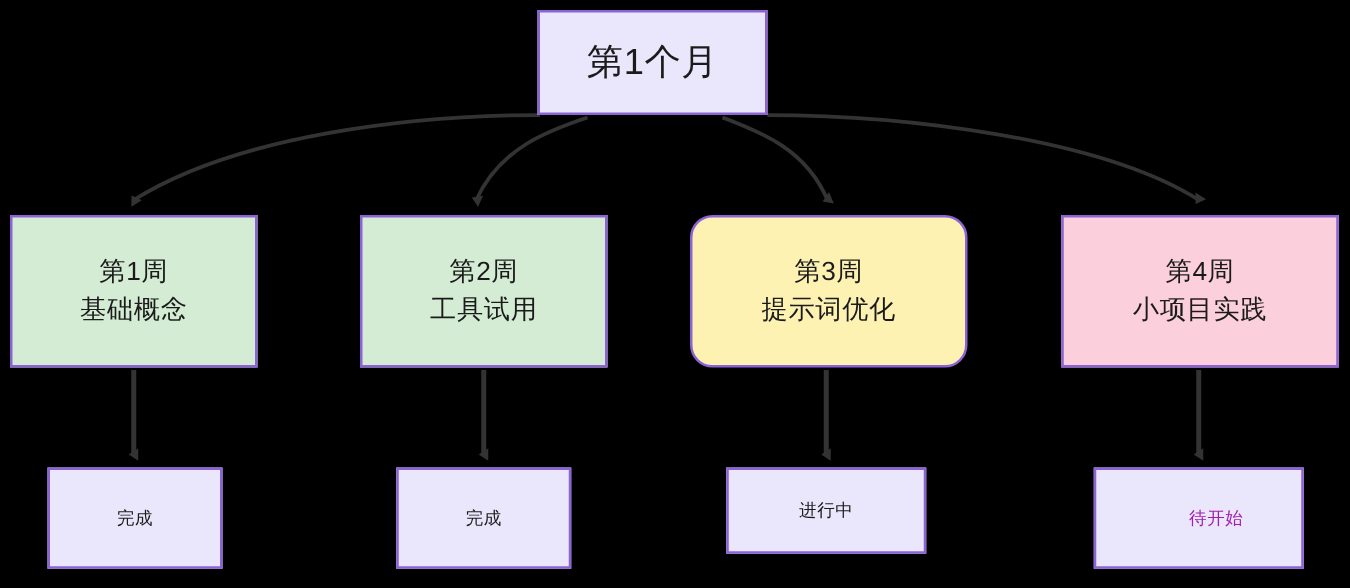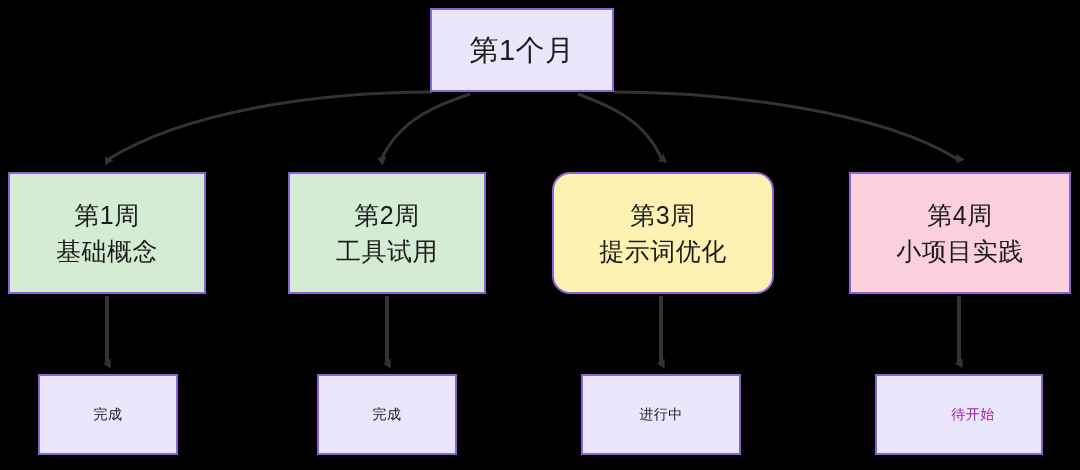--- a/index.html
+++ b/index.html
@@ -41,21 +41,21 @@
     letter-spacing: 0.5px;
   }
   .node .line {
     display: block;
     white-space: nowrap;
   }
   .node-root {
     font-size: 29px;
   }
   .node-week {
-    font-size: 25px;
+    font-size: 21px;
   }
   .node-status {
     font-size: 14px;
   }
 </style>
 </head>
 <body>
 
 <div id="canvas" style="background: rgb(0, 0, 0);">
 
@@ -113,20 +113,20 @@
     <span class="line">第4周</span>
     <span class="line">小项目实践</span>
   </div>
 
   <div class="node node-status" id="node-status-0" style="left: 38px; top: 374px; width: 140px; height: 81px; background: rgb(234, 230, 251); border-color: rgb(139, 99, 212); color: rgb(27, 27, 27);">
     <span class="line">完成</span>
   </div>
   <div class="node node-status" id="node-status-1" style="left: 317px; top: 374px; width: 140px; height: 81px; background: rgb(234, 230, 251); border-color: rgb(139, 99, 212); color: rgb(27, 27, 27);">
     <span class="line">完成</span>
   </div>
-  <div class="node node-status" id="node-status-2" style="left: 581px; top: 374px; width: 160px; height: 81px; background: rgb(234, 230, 251); border-color: rgb(139, 99, 212); color: rgb(27, 27, 27);">
+  <div class="node node-status" id="node-status-2" style="left: 581px; top: 374px; width: 160px; height: 69px; background: rgb(234, 230, 251); border-color: rgb(139, 99, 212); color: rgb(27, 27, 27);">
     <span class="line">进行中</span>
   </div>
   <div class="node node-status" id="node-status-3" style="left: 875px; top: 374px; width: 168px; height: 81px; background: rgb(234, 230, 251); border-color: rgb(139, 99, 212); color: #a21caf; padding-left: 28px;">
     <span class="line">待开始</span>
   </div>
 
 </div>
 
 </body></html>

